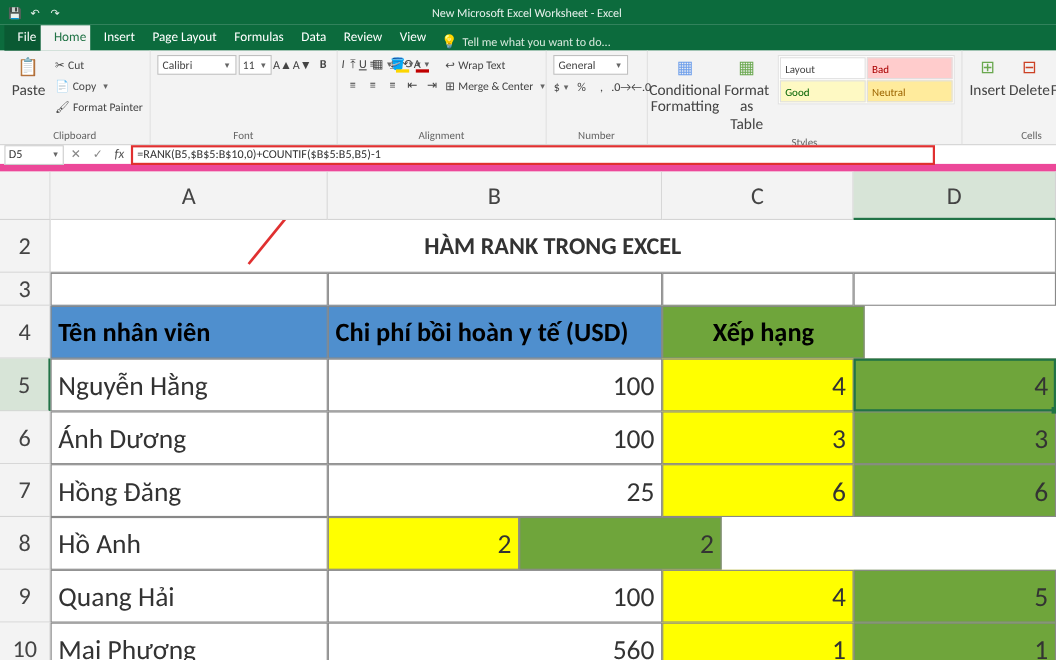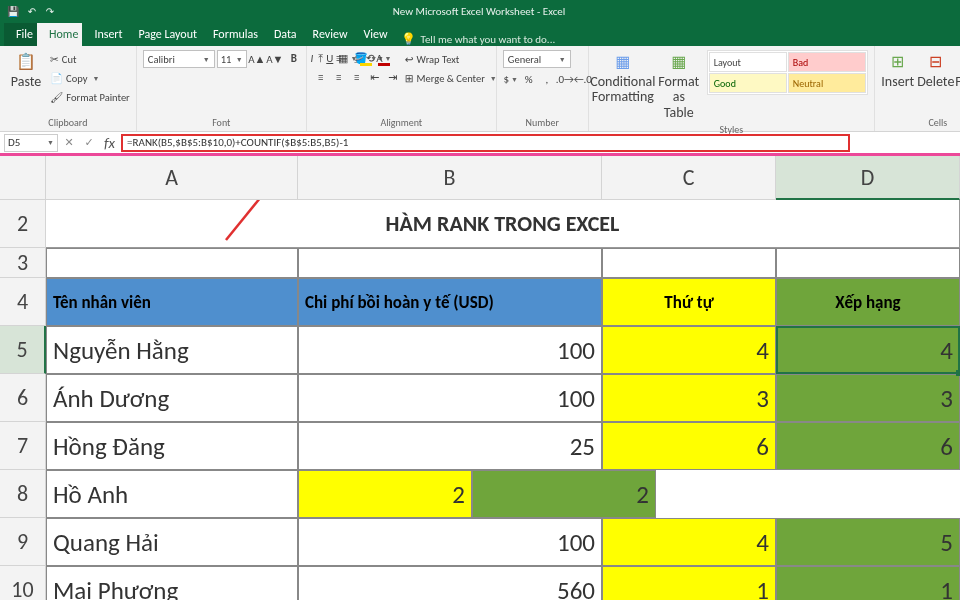--- a/index.html
+++ b/index.html
@@ -39,24 +39,24 @@
 
   .styles-box { background:#fff; border:1px solid #e0e0e0; padding:1px; display:grid; grid-template-columns: 78px 78px; grid-template-rows: 20px 20px; gap:1px; }
   .style-cell { border:1px solid #e0e0e0; font-size:10px; display:flex; align-items:center; padding:0 4px; }
   .style-bad { background:#ffcccc; color:#aa0000; }
   .style-good { background:#fef9c3; color:#006100; }
   .style-neutral { background:#ffeb9c; color:#9c6500; }
 
   .dd { font-size:7px; color:#666; margin-left:2px; }
 
   
-  .formula-bar { height: 24px; border-bottom: 3px solid #ec4899; display: flex; align-items: center; font-size: 12px; padding-left:4px; gap:2px; }
+  .formula-bar { height: 24px; border-bottom: 7px solid #ec4899; display: flex; align-items: center; font-size: 12px; padding-left:4px; gap:2px; }
   .name-box { width: 54px; height: 18px; border: 1px solid #ccc; background:#fff; display:flex; align-items:center; justify-content:space-between; padding:0 3px; font-size:11px; }
   .fb-btn { width:18px; height:18px; display:inline-flex; align-items:center; justify-content:center; color:#888; font-size:11px; }
-  .fx-label { font-style:italic; font-size:15px; color:#555; padding:0 4px; }
+  .fx-label { font-style:italic; font-size:12px; color:#555; padding:0 4px; }
   .formula-box { flex:1; height:18px; border:2px solid #e03030; background:#fff; display:flex; align-items:center; padding:0 4px; font-size:11px; margin-right:110px; position:relative; }
 
   
   .fb-arrow { position:absolute; left:218px; top:168px; pointer-events:none; }
 
   
   .sheet-area { position: relative; }
   .col-headers { display:flex; height:44px; }
   .corner { width:46px; border-right:1px solid #d4d4d4; border-bottom:1px solid #d4d4d4; background:#f3f3f3; }
   .col-h { border-right:1px solid #d4d4d4; border-bottom:1px solid #d4d4d4; background:#f3f3f3; display:flex; align-items:center; justify-content:center; font-size:22px; color:#444; }
@@ -66,21 +66,21 @@
   .row-h.sel { background:#d7e4d7; border-right:2px solid #217346; }
   .cell { border-right:1px solid #d4d4d4; border-bottom:1px solid #d4d4d4; display:flex; align-items:center; padding:0 6px; font-size:25px; }
 
   .wA { width:252px; } .wB { width:304px; } .wC { width:174px; } .wD { width:184px; }
 
   .title-row .cell { font-weight:bold; font-size:22px; justify-content:center; border-right:1px solid #999; border-bottom:1px solid #999; }
   .title-row .cell.merged { width: calc(252px + 304px + 174px + 184px); justify-content:center; }
   .title-row .cell:first-child { border-left: none; }
 
   .r3 .cell { border:1px solid #888; }
-  .hdr-row .cell { font-weight:bold; font-size:17px; border:1px solid #888; }
+  .hdr-row .cell { font-weight:bold; font-size:24px; border:1px solid #888; }
   .hdr-blue { background:#4f8fce; color:#000; }
   .hdr-yellow { background:#ffff00; color:#000; justify-content:center; }
   .hdr-green { background:#6fa53b; color:#000; justify-content:center; }
 
   .data-row .cell { border:1px solid #888; font-size:25px; }
   .data-row .ca { text-align:left; }
   .data-row .cnum { justify-content:flex-end; }
   .data-row .cy { background:#ffff00; justify-content:flex-end; }
   .data-row .cg { background:#6fa53b; justify-content:flex-end; }
 
@@ -307,21 +307,20 @@
     <div class="cell wA"></div>
     <div class="cell wB"></div>
     <div class="cell wC"></div>
     <div class="cell wD"></div>
   </div>
 
   <div class="row hdr-row">
     <div class="row-h">4</div>
     <div class="cell wA hdr-blue">Tên nhân viên</div>
     <div class="cell wB hdr-blue">Chi phí bồi hoàn y tế (USD)</div>
-    <div class="cell wC hdr-yellow">Thứ tự</div>
     <div class="cell wD hdr-green">Xếp hạng</div>
   </div>
 
   <div class="row data-row r5">
     <div class="row-h sel">5</div>
     <div class="cell wA ca">Nguyễn Hằng</div>
     <div class="cell wB cnum">100</div>
     <div class="cell wC cy">4</div>
     <div class="cell wD cg selected">4</div>
   </div>

